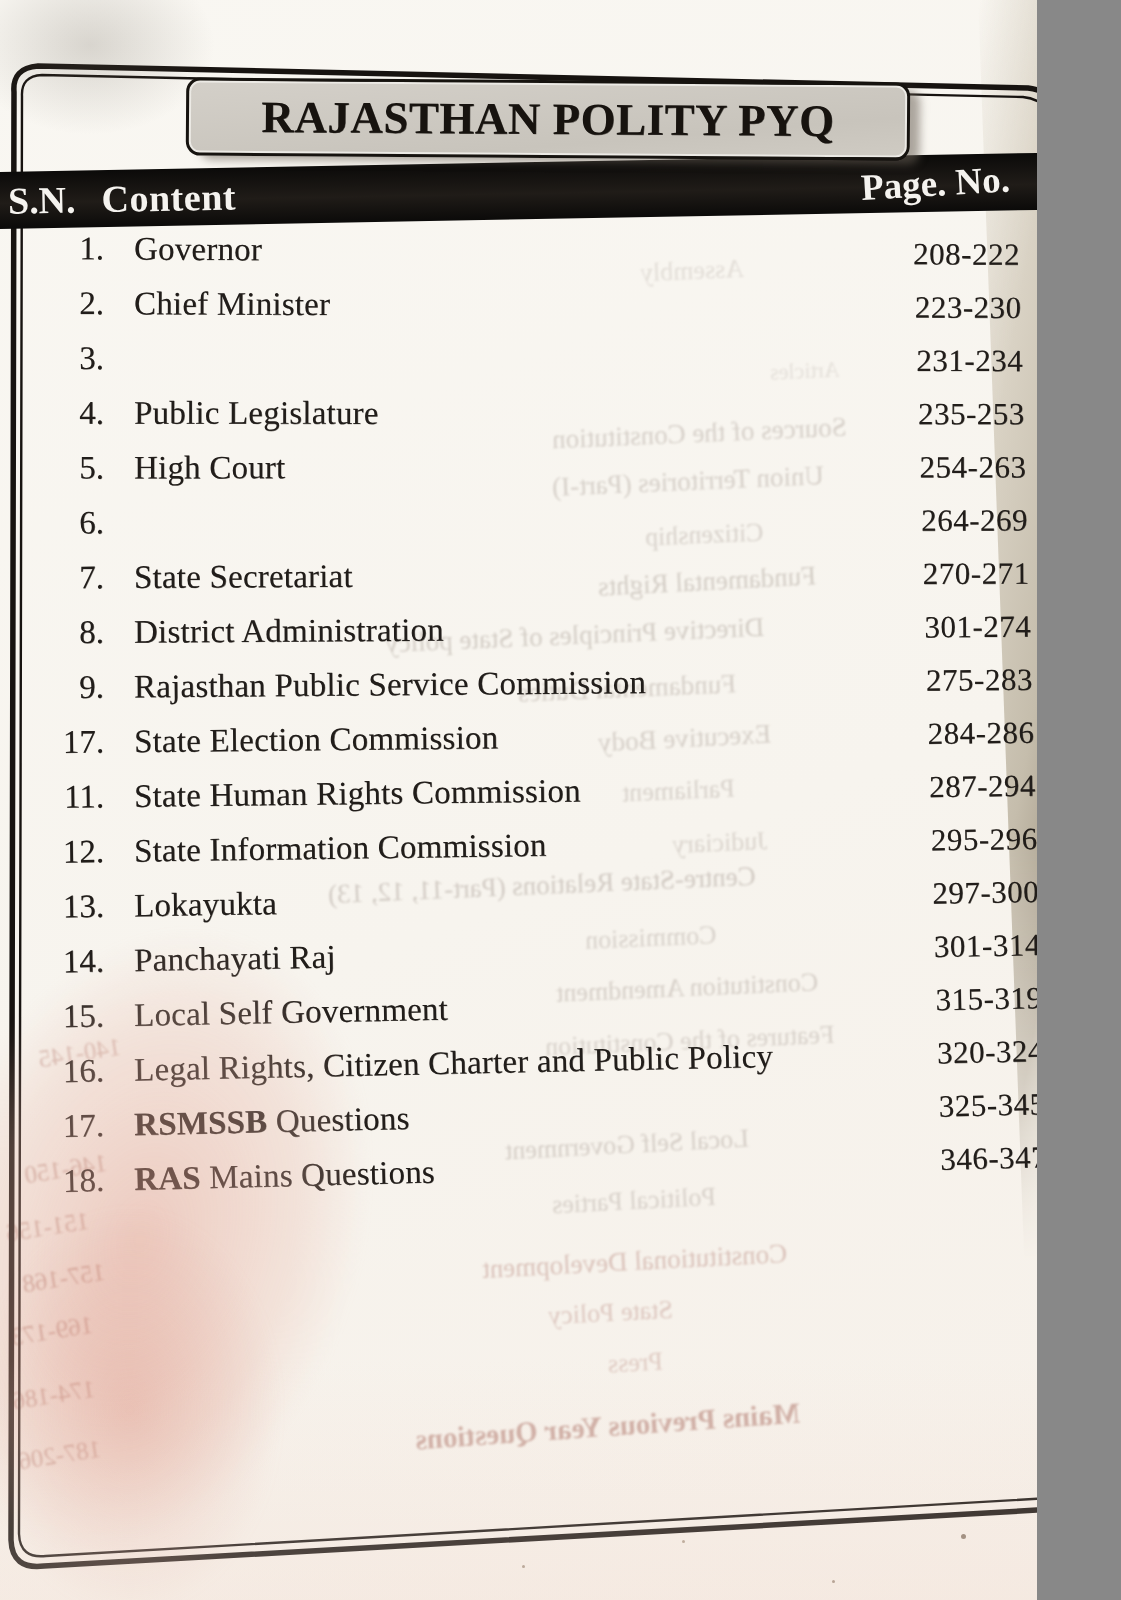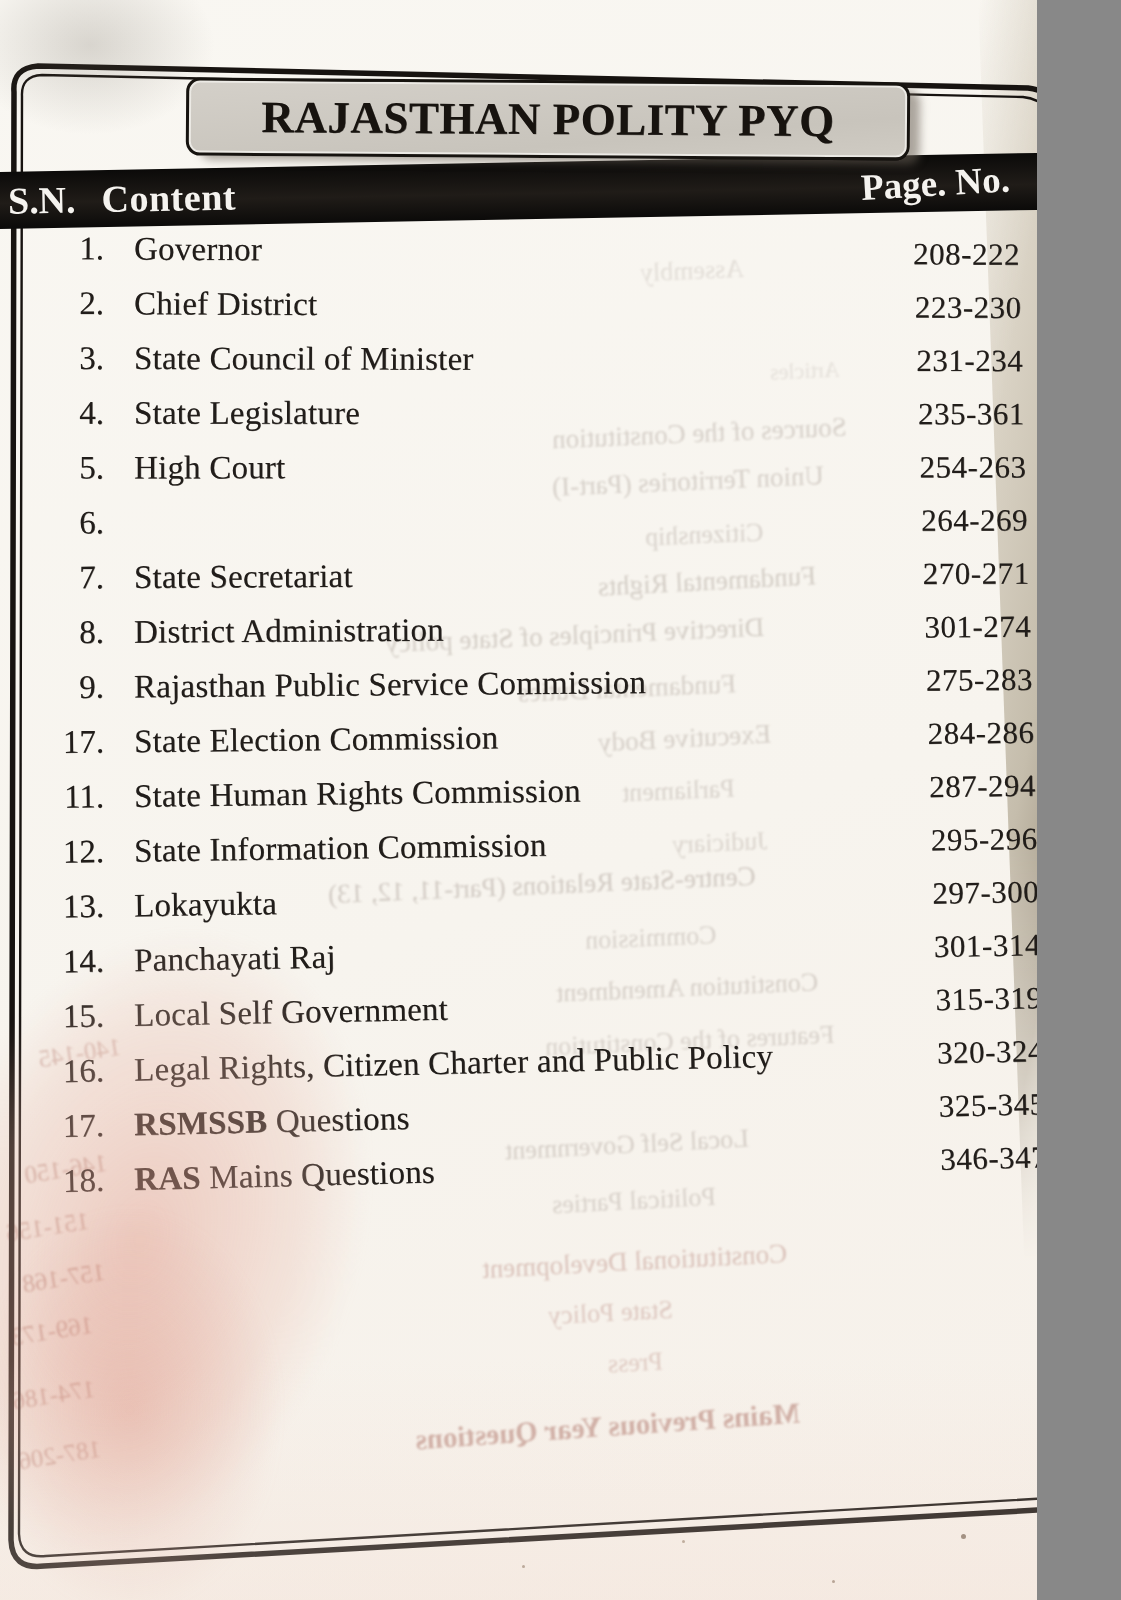--- a/index.html
+++ b/index.html
@@ -133,32 +133,31 @@
   </div>
 
   <div class="toc" id="toc-list">
       <div class="toc-row" style="top: 233px; transform: rotate(0.35deg);">
     <span class="sn">1.</span>
     <span class="t"><b class="bp"></b><span class="tp">Governor</span></span>
     <span class="pg" style="margin-right: 26px;">208-222</span>
   </div>
       <div class="toc-row" style="top: 287px; transform: rotate(0.245deg);">
     <span class="sn">2.</span>
-    <span class="t"><b class="bp"></b><span class="tp">Chief District</span></span>
+    <span class="t"><b class="bp"></b><span class="tp">Chief Minister</span></span>
     <span class="pg" style="margin-right: 24.4px; font-family: Liberation Serif, serif;">223-230</span>
   </div>
       <div class="toc-row" style="top: 341px; transform: rotate(0.14deg);">
     <span class="sn">3.</span>
-    <span class="t"><b class="bp"></b><span class="tp">State Council of Minister</span></span>
     <span class="pg" style="margin-right: 22.8px;">231-234</span>
   </div>
       <div class="toc-row" style="top: 395px; transform: rotate(0.0349999deg);">
     <span class="sn">4.</span>
-    <span class="t"><b class="bp"></b><span class="tp">State Legislature</span></span>
-    <span class="pg" style="margin-right: 21.2px;">235-361</span>
+    <span class="t"><b class="bp"></b><span class="tp">Public Legislature</span></span>
+    <span class="pg" style="margin-right: 21.2px;">235-253</span>
   </div>
       <div class="toc-row" style="top: 449px; transform: rotate(-0.07deg);">
     <span class="sn">5.</span>
     <span class="t"><b class="bp"></b><span class="tp">High Court</span></span>
     <span class="pg" style="margin-right: 19.6px;">254-263</span>
   </div>
       <div class="toc-row" style="top: 503px; transform: rotate(-0.175deg);">
     <span class="sn">6.</span>
     <span class="pg" style="margin-right: 18px;">264-269</span>
   </div>

